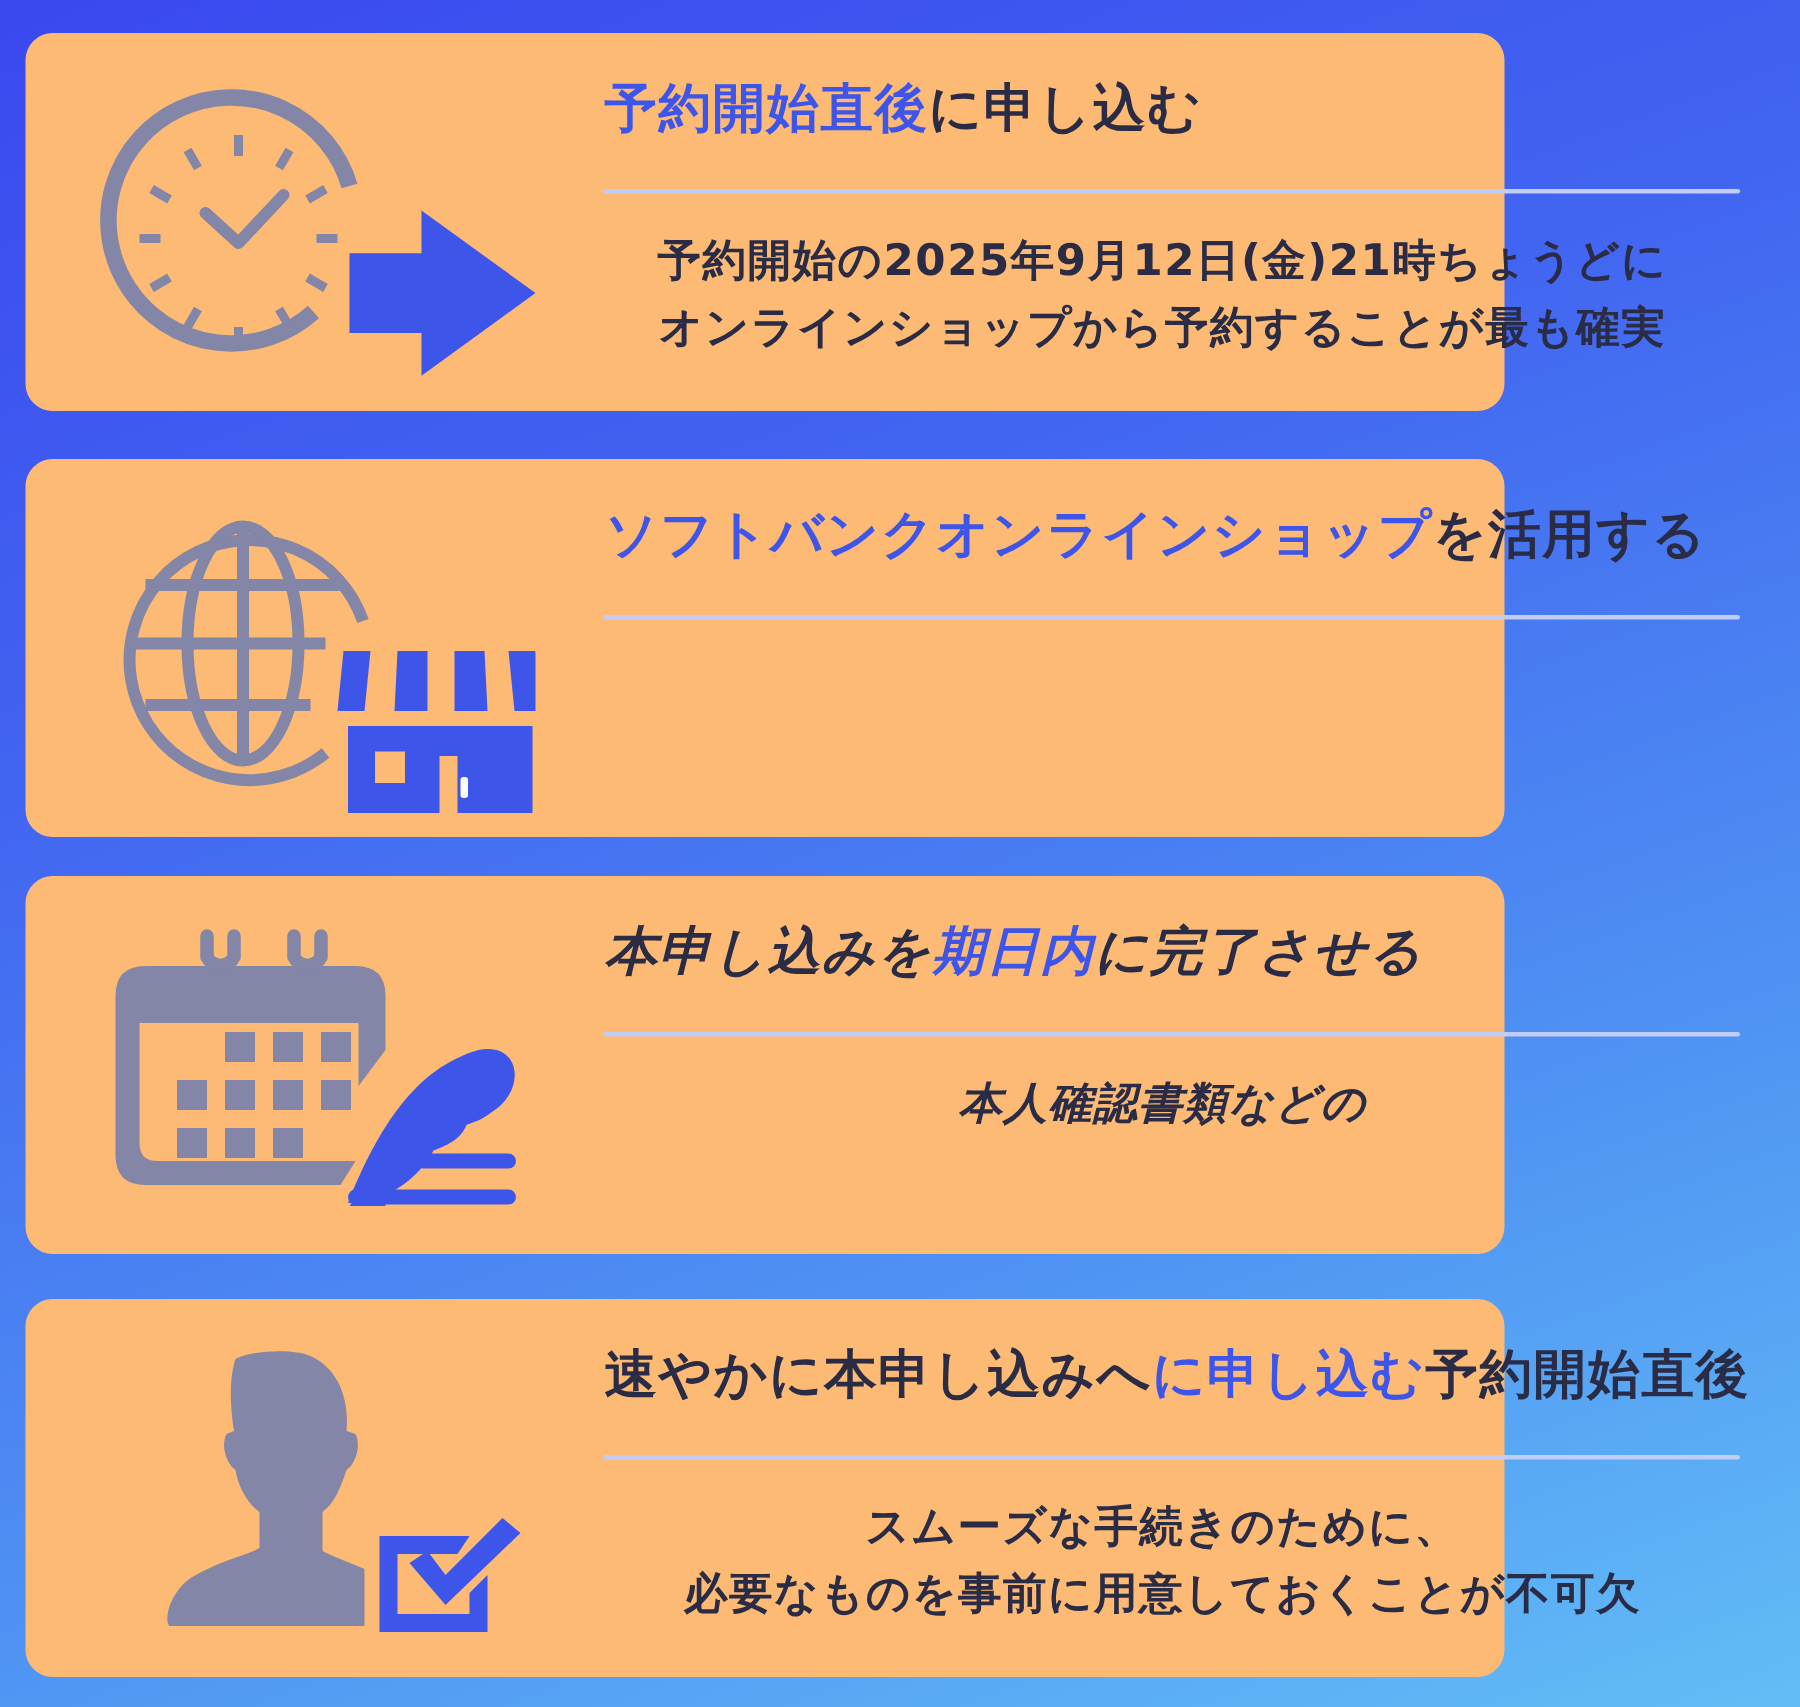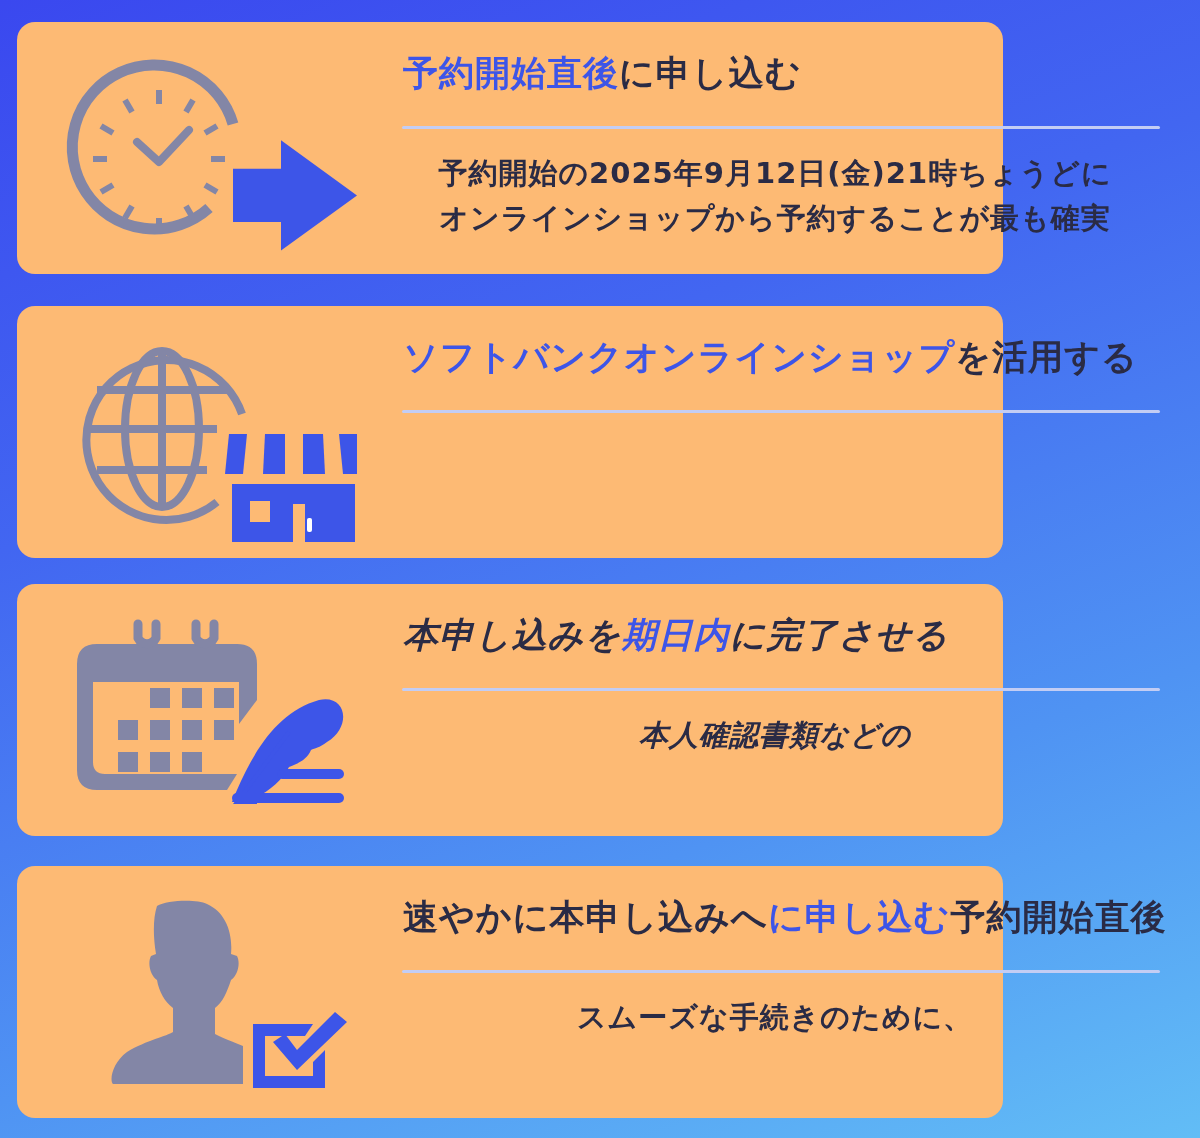--- a/index.html
+++ b/index.html
@@ -143,15 +143,16 @@
         <path d="M 196 140 H 256 L 248 152 H 208 V 192 H 256 V 178 L 268 166 V 204 H 196 Z"></path>
         <polygon points="216,158 228,150 240,166 278,128 290,138 240,186"></polygon>
       </g>
     </svg>
   </div>
   <div class="text">
     <div class="title"><span>速やかに本申し込みへ</span><span class="hl">に申し込む</span><span>予約開始直後</span></div>
     <div class="divider"></div>
     <div class="body">
       <div>スムーズな手続きのために、</div>
+      <div>必要なものを事前に用意しておくことが不可欠</div>
     </div>
   </div>
 </div>
 
 </body></html>

